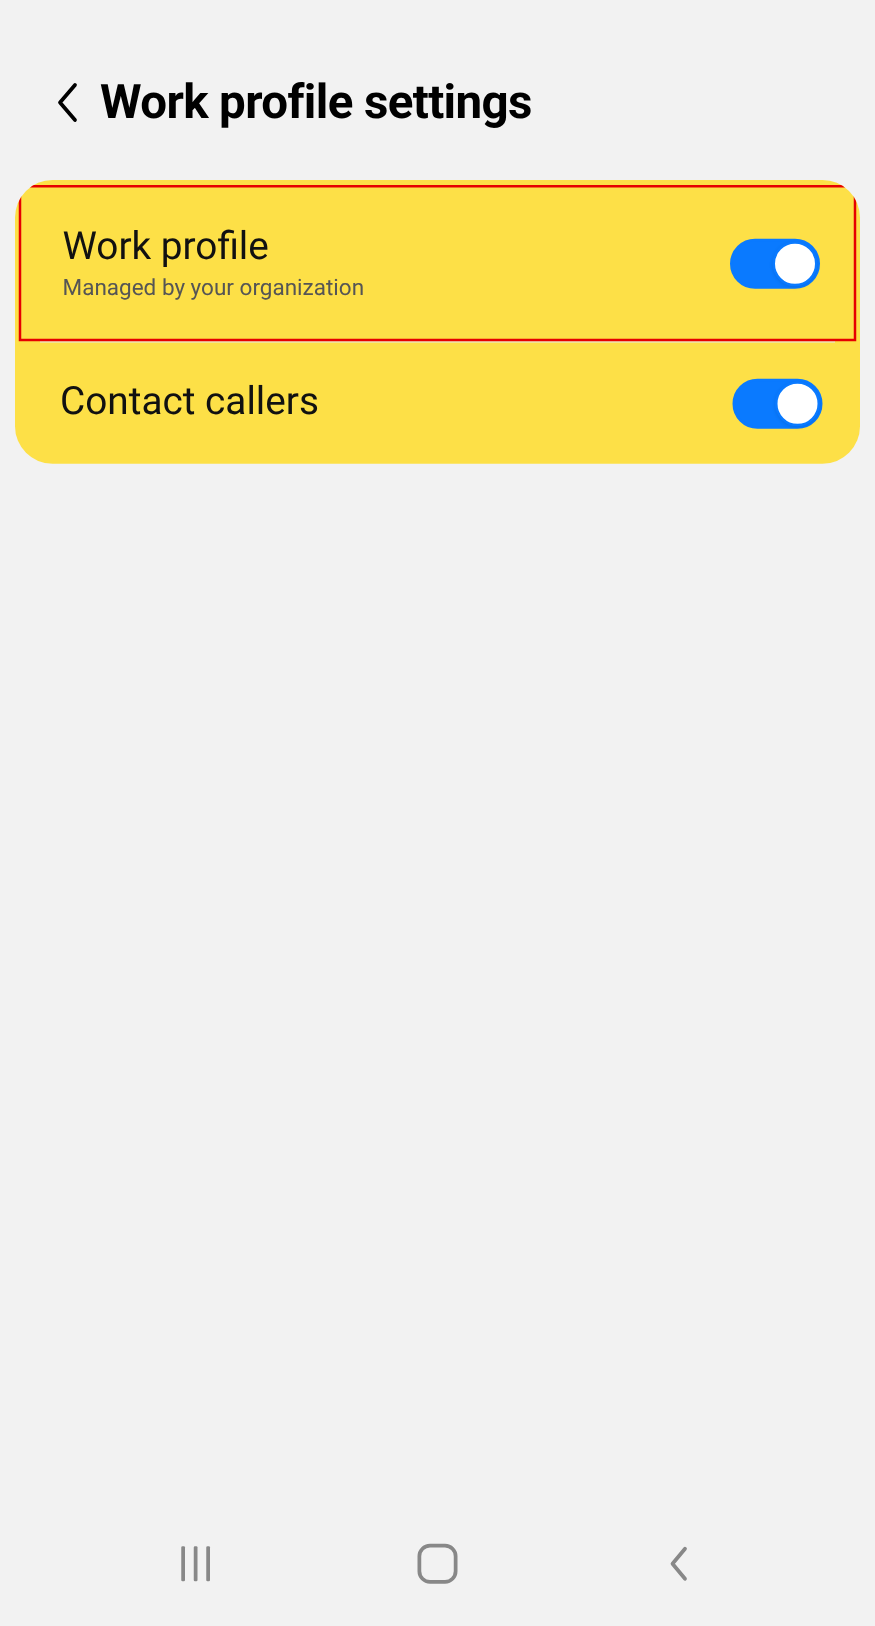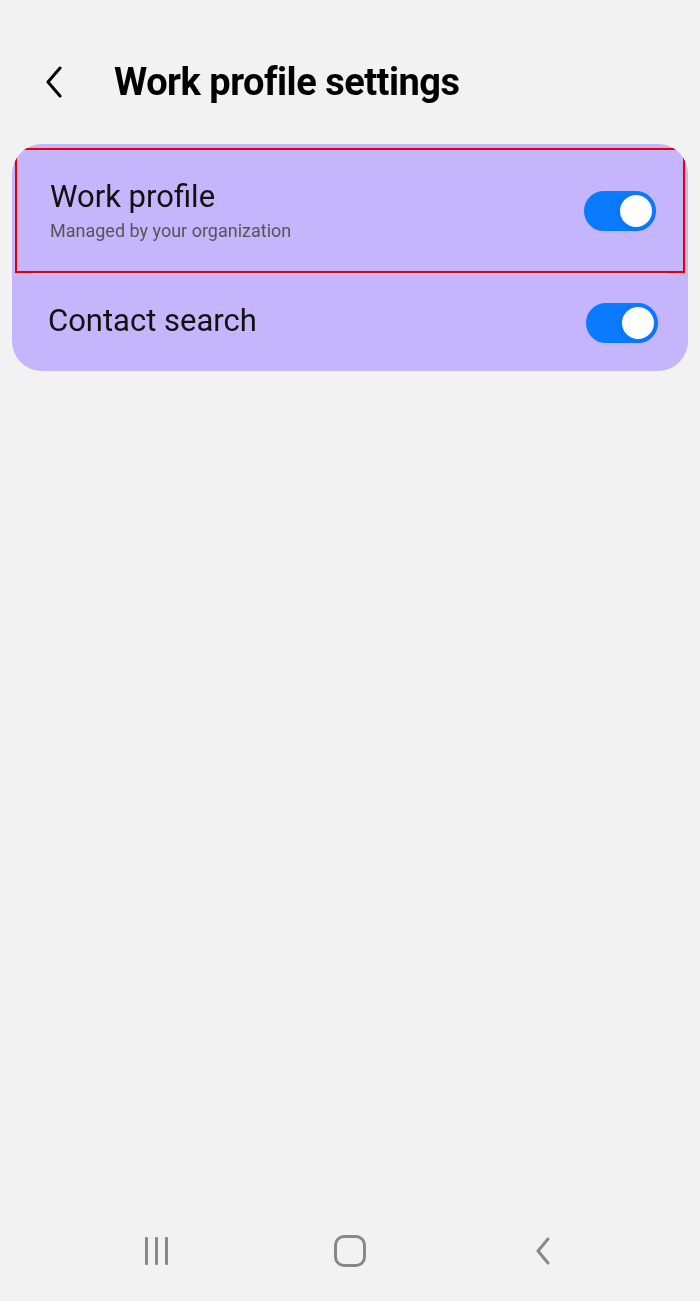--- a/index.html
+++ b/index.html
@@ -12,41 +12,41 @@
       height: 1301px;
       background: #f2f2f2;
       font-family: -apple-system, BlinkMacSystemFont, 'Segoe UI', Roboto, Helvetica, Arial, sans-serif;
       position: relative;
       overflow: hidden;
     }
     .header {
       display: flex;
       align-items: center;
       padding: 60px 40px 30px 40px;
-      gap: 46px;
+      gap: 12px;
     }
     .back-icon {
       width: 28px;
       height: 28px;
       display: flex;
       align-items: center;
       justify-content: center;
     }
     .back-icon svg {
       width: 20px;
       height: 32px;
     }
     .header-title {
       font-size: 38px;
       font-weight: 700;
       color: #000;
       letter-spacing: -0.5px;
     }
     .card {
-      background: #c4b5fd;
+      background: #fde047;
       border-radius: 30px;
       margin: 10px 12px 0 12px;
       padding: 0;
       overflow: hidden;
     }
     .setting-row {
       display: flex;
       align-items: center;
       justify-content: space-between;
       padding: 28px 30px 28px 36px;
@@ -160,21 +160,21 @@
     </div>
     <div class="toggle">
       <div class="toggle-knob"></div>
     </div>
   </div>
 
   <div class="divider"></div>
 
   <div class="setting-row">
     <div class="setting-text">
-      <div class="setting-title">Contact search</div>
+      <div class="setting-title">Contact callers</div>
     </div>
     <div class="toggle">
       <div class="toggle-knob"></div>
     </div>
   </div>
 
 </div>
 
 <div class="navbar">
   <div class="nav-btn">

